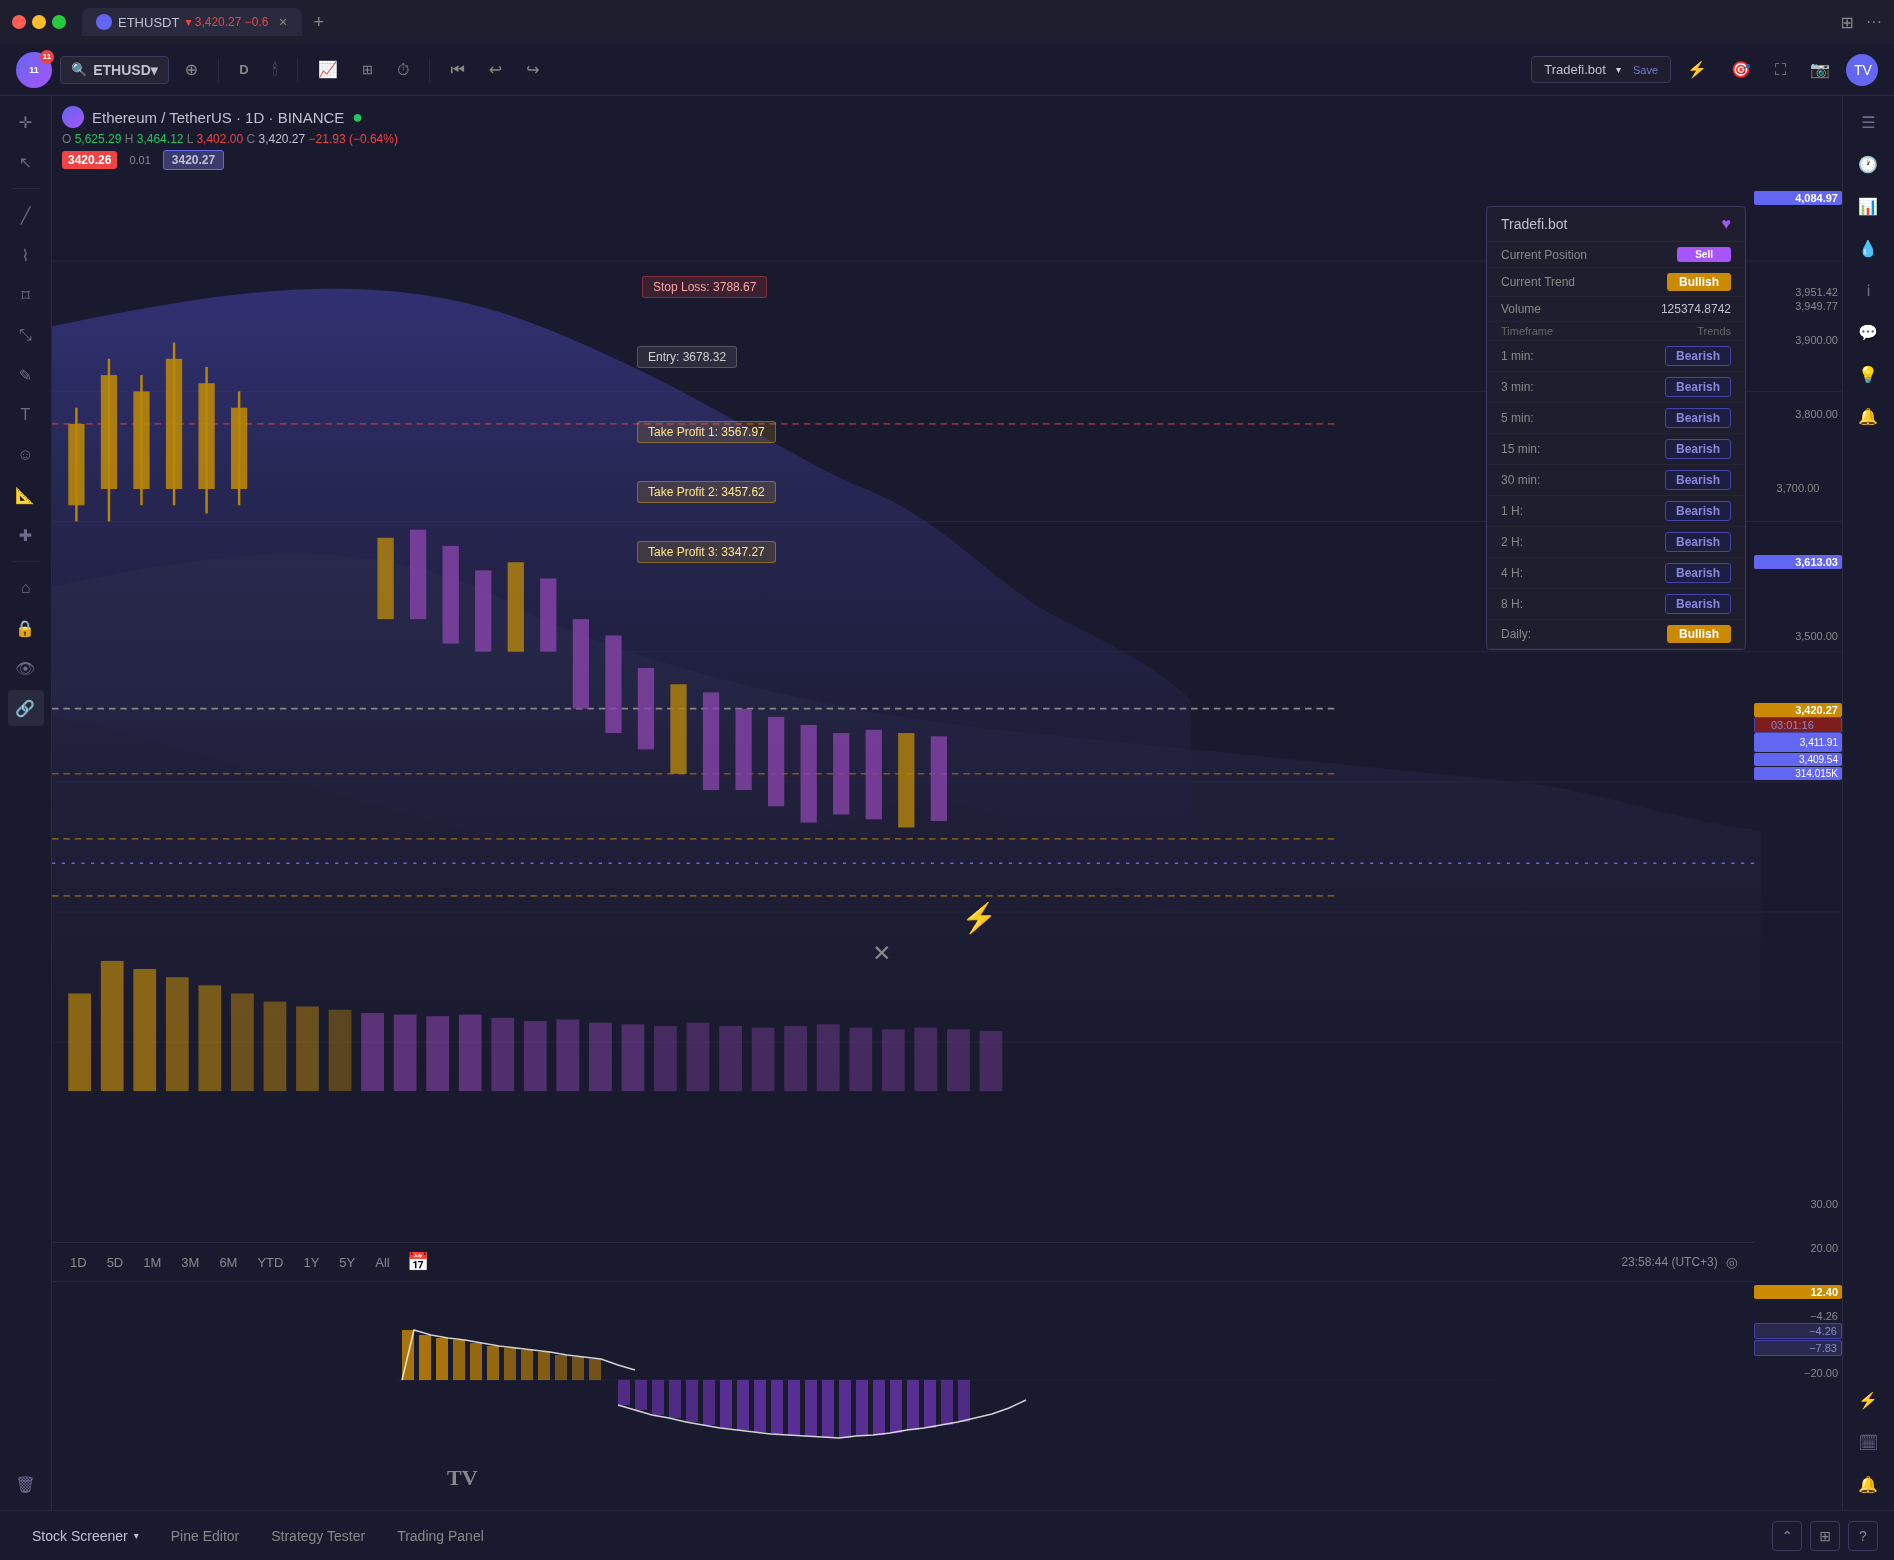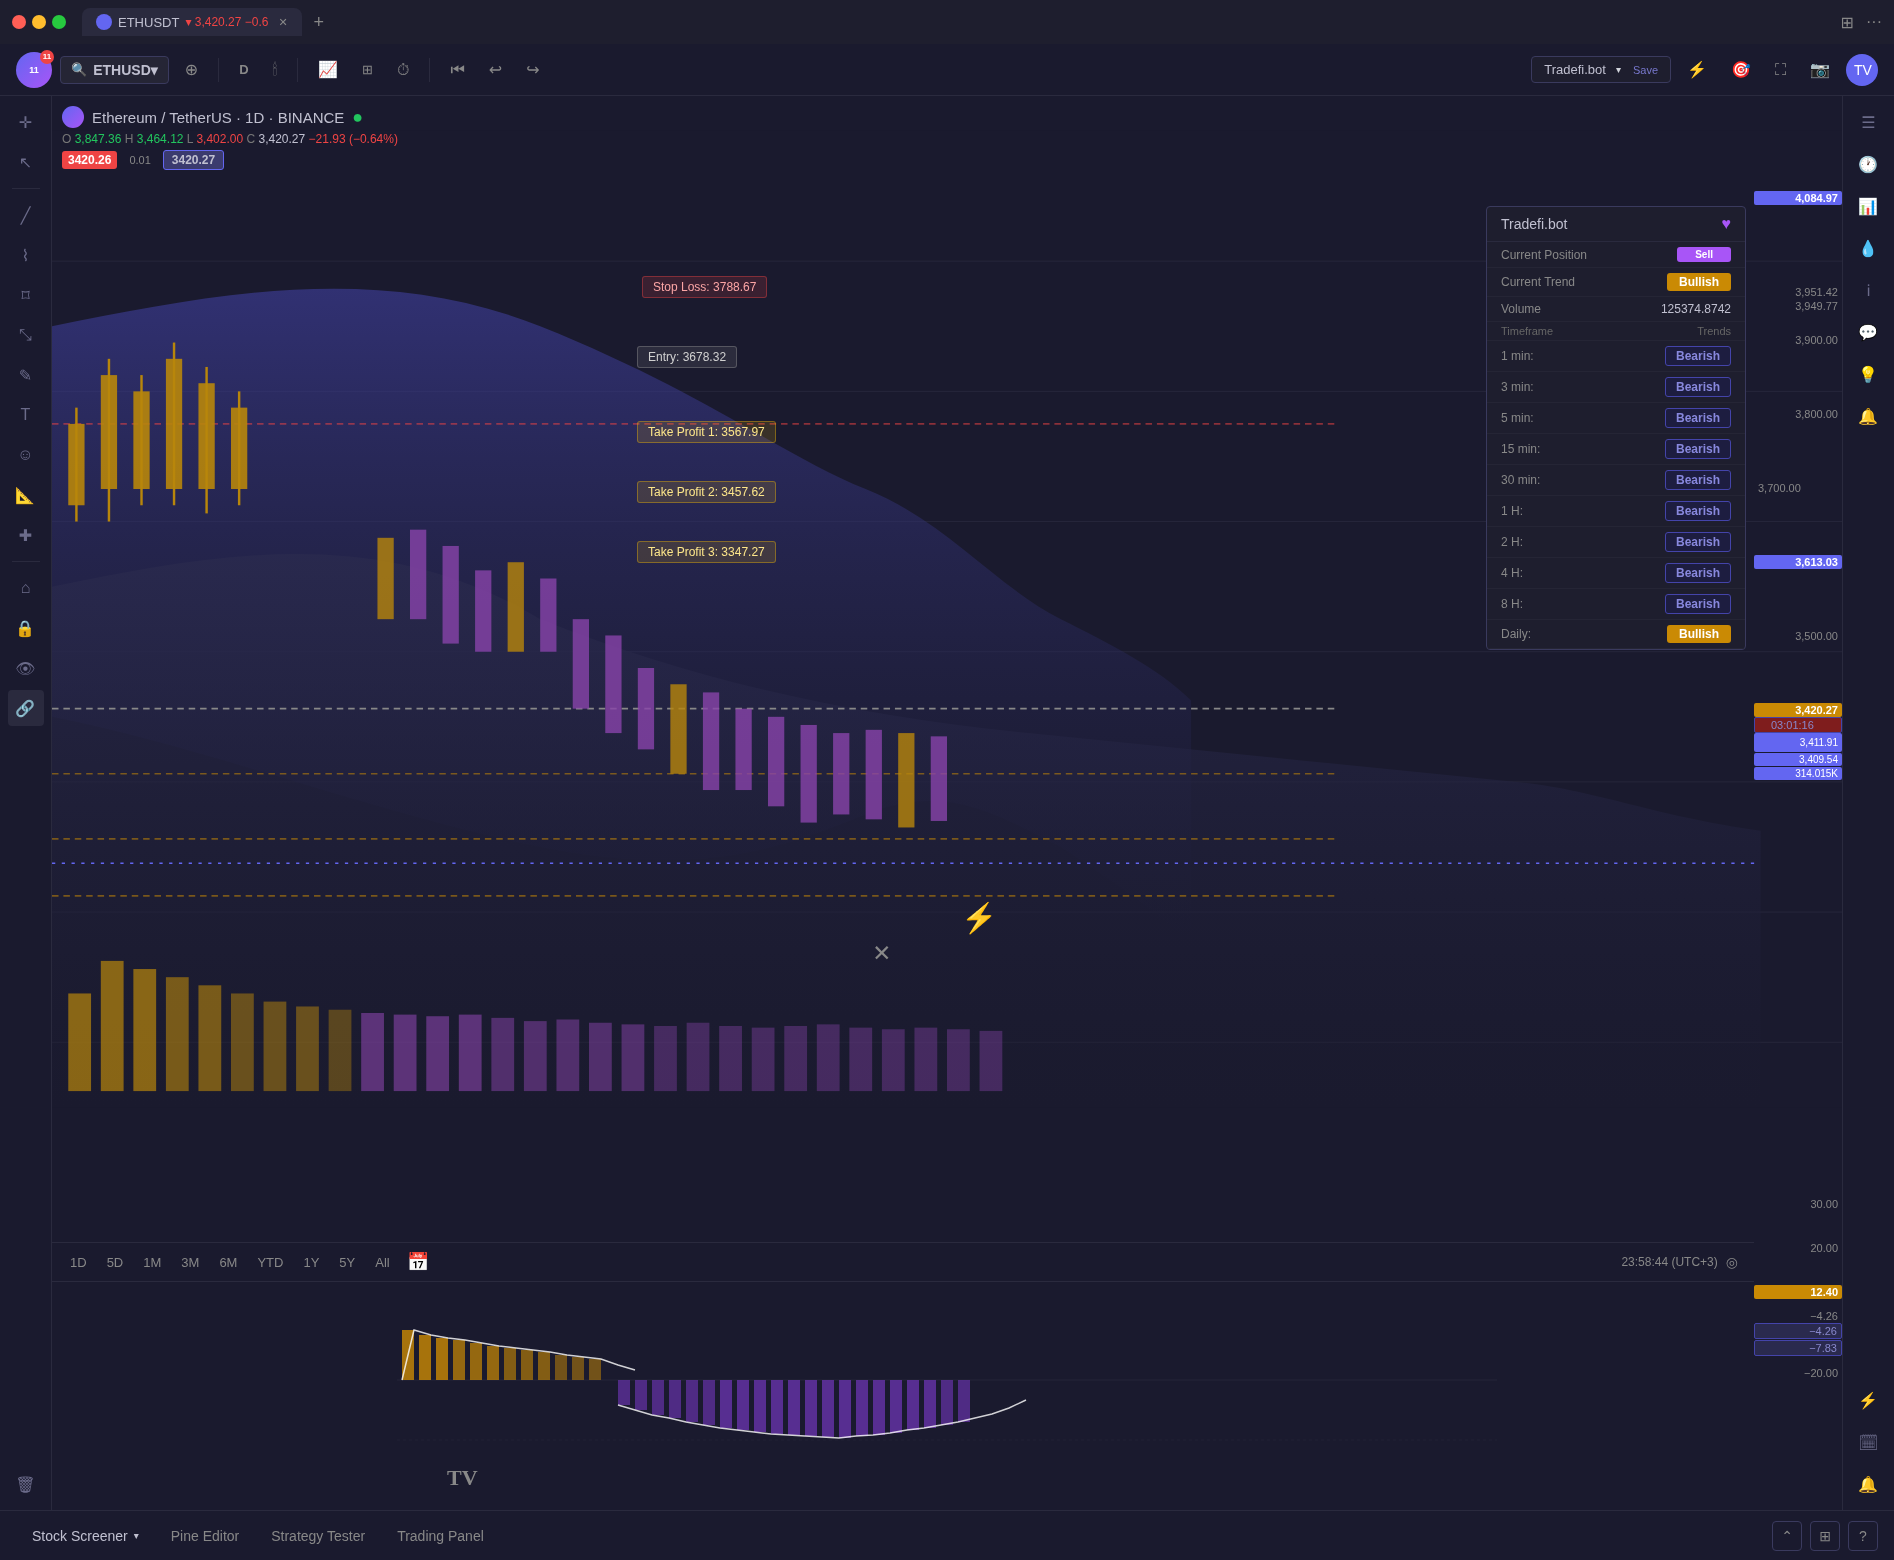--- a/index.html
+++ b/index.html
@@ -453,21 +453,21 @@
   <div class="chart-container" style="position:relative;flex:1;">
 
     <div class="chart-header">
       <div class="chart-title-row">
         <div class="chart-symbol-icon"></div>
         <span class="chart-title">Ethereum / TetherUS · 1D · BINANCE</span>
         <span class="chart-dot">●</span>
       </div>
       <div class="chart-ohlc">
         <span class="ohlc-label">O</span>
-        <span class="ohlc-val-green">3,847.36</span>
+        <span class="ohlc-val-green">5,625.29</span>
         <span class="ohlc-label"> H</span>
         <span class="ohlc-val-green">3,464.12</span>
         <span class="ohlc-label"> L</span>
         <span class="ohlc-val-red">3,402.00</span>
         <span class="ohlc-label"> C</span>
         <span style="color:#c0c0d0;">
           <span>3,420.27</span>
           <span style="color:#ef4444;">−21.93 (−0.64%)</span>
         </span>
       </div>
@@ -618,21 +618,21 @@
     <div class="trade-label tp-label" style="position:absolute;top:445px;left:585px;">
       <span>Take Profit 3: 3347.27</span>
     </div>
 
     <div style="position:absolute;top:95px;right:0;width:88px;display:flex;flex-direction:column;gap:0;font-size:11px;color:#888;">
       <div style="background:#6366f1;color:white;text-align:right;padding:1px 4px;border-radius:2px;margin-bottom:80px;font-weight:bold;">4,084.97</div>
       <div style="text-align:right;padding:1px 4px;">3,951.42</div>
       <div style="text-align:right;padding:1px 4px;margin-bottom:20px;">3,949.77</div>
       <div style="text-align:right;padding:1px 4px;margin-bottom:60px;">3,900.00</div>
       <div style="text-align:right;padding:1px 4px;margin-bottom:60px;">3,800.00</div>
-      <div style="text-align:left;padding:1px 4px;margin-bottom:60px;">3,700.00</div>
+      <div style="text-align:center;padding:1px 4px;margin-bottom:60px;">3,700.00</div>
       <div style="background:#6366f1;color:white;text-align:right;padding:1px 4px;border-radius:2px;font-weight:bold;">3,613.03</div>
       <div style="text-align:right;padding:1px 4px;margin-bottom:60px;margin-top:60px;">3,500.00</div>
       <div style="background:#ca8a04;color:white;text-align:right;padding:1px 4px;border-radius:2px;font-weight:bold;">3,420.27</div>
       <div style="background:#7f1d1d;color:#8888cc;border:1px solid #4444aa;text-align:left;padding:1px 16px;border-radius:2px;">03:01:16</div>
       <div style="background:#6366f1;color:white;text-align:right;padding:4px 4px;border-radius:2px;font-size:10px;">3,411.91</div>
       <div style="background:#6366f1;color:white;text-align:right;padding:1px 4px;border-radius:2px;font-size:10px;margin-top:1px;">3,409.54</div>
       <div style="background:#6366f1;color:white;text-align:right;padding:1px 4px;border-radius:2px;font-size:10px;margin-top:1px;">314.015K</div>
     </div>
 
     <div style="position:absolute;bottom:130px;right:0;width:88px;font-size:11px;color:#888;">

